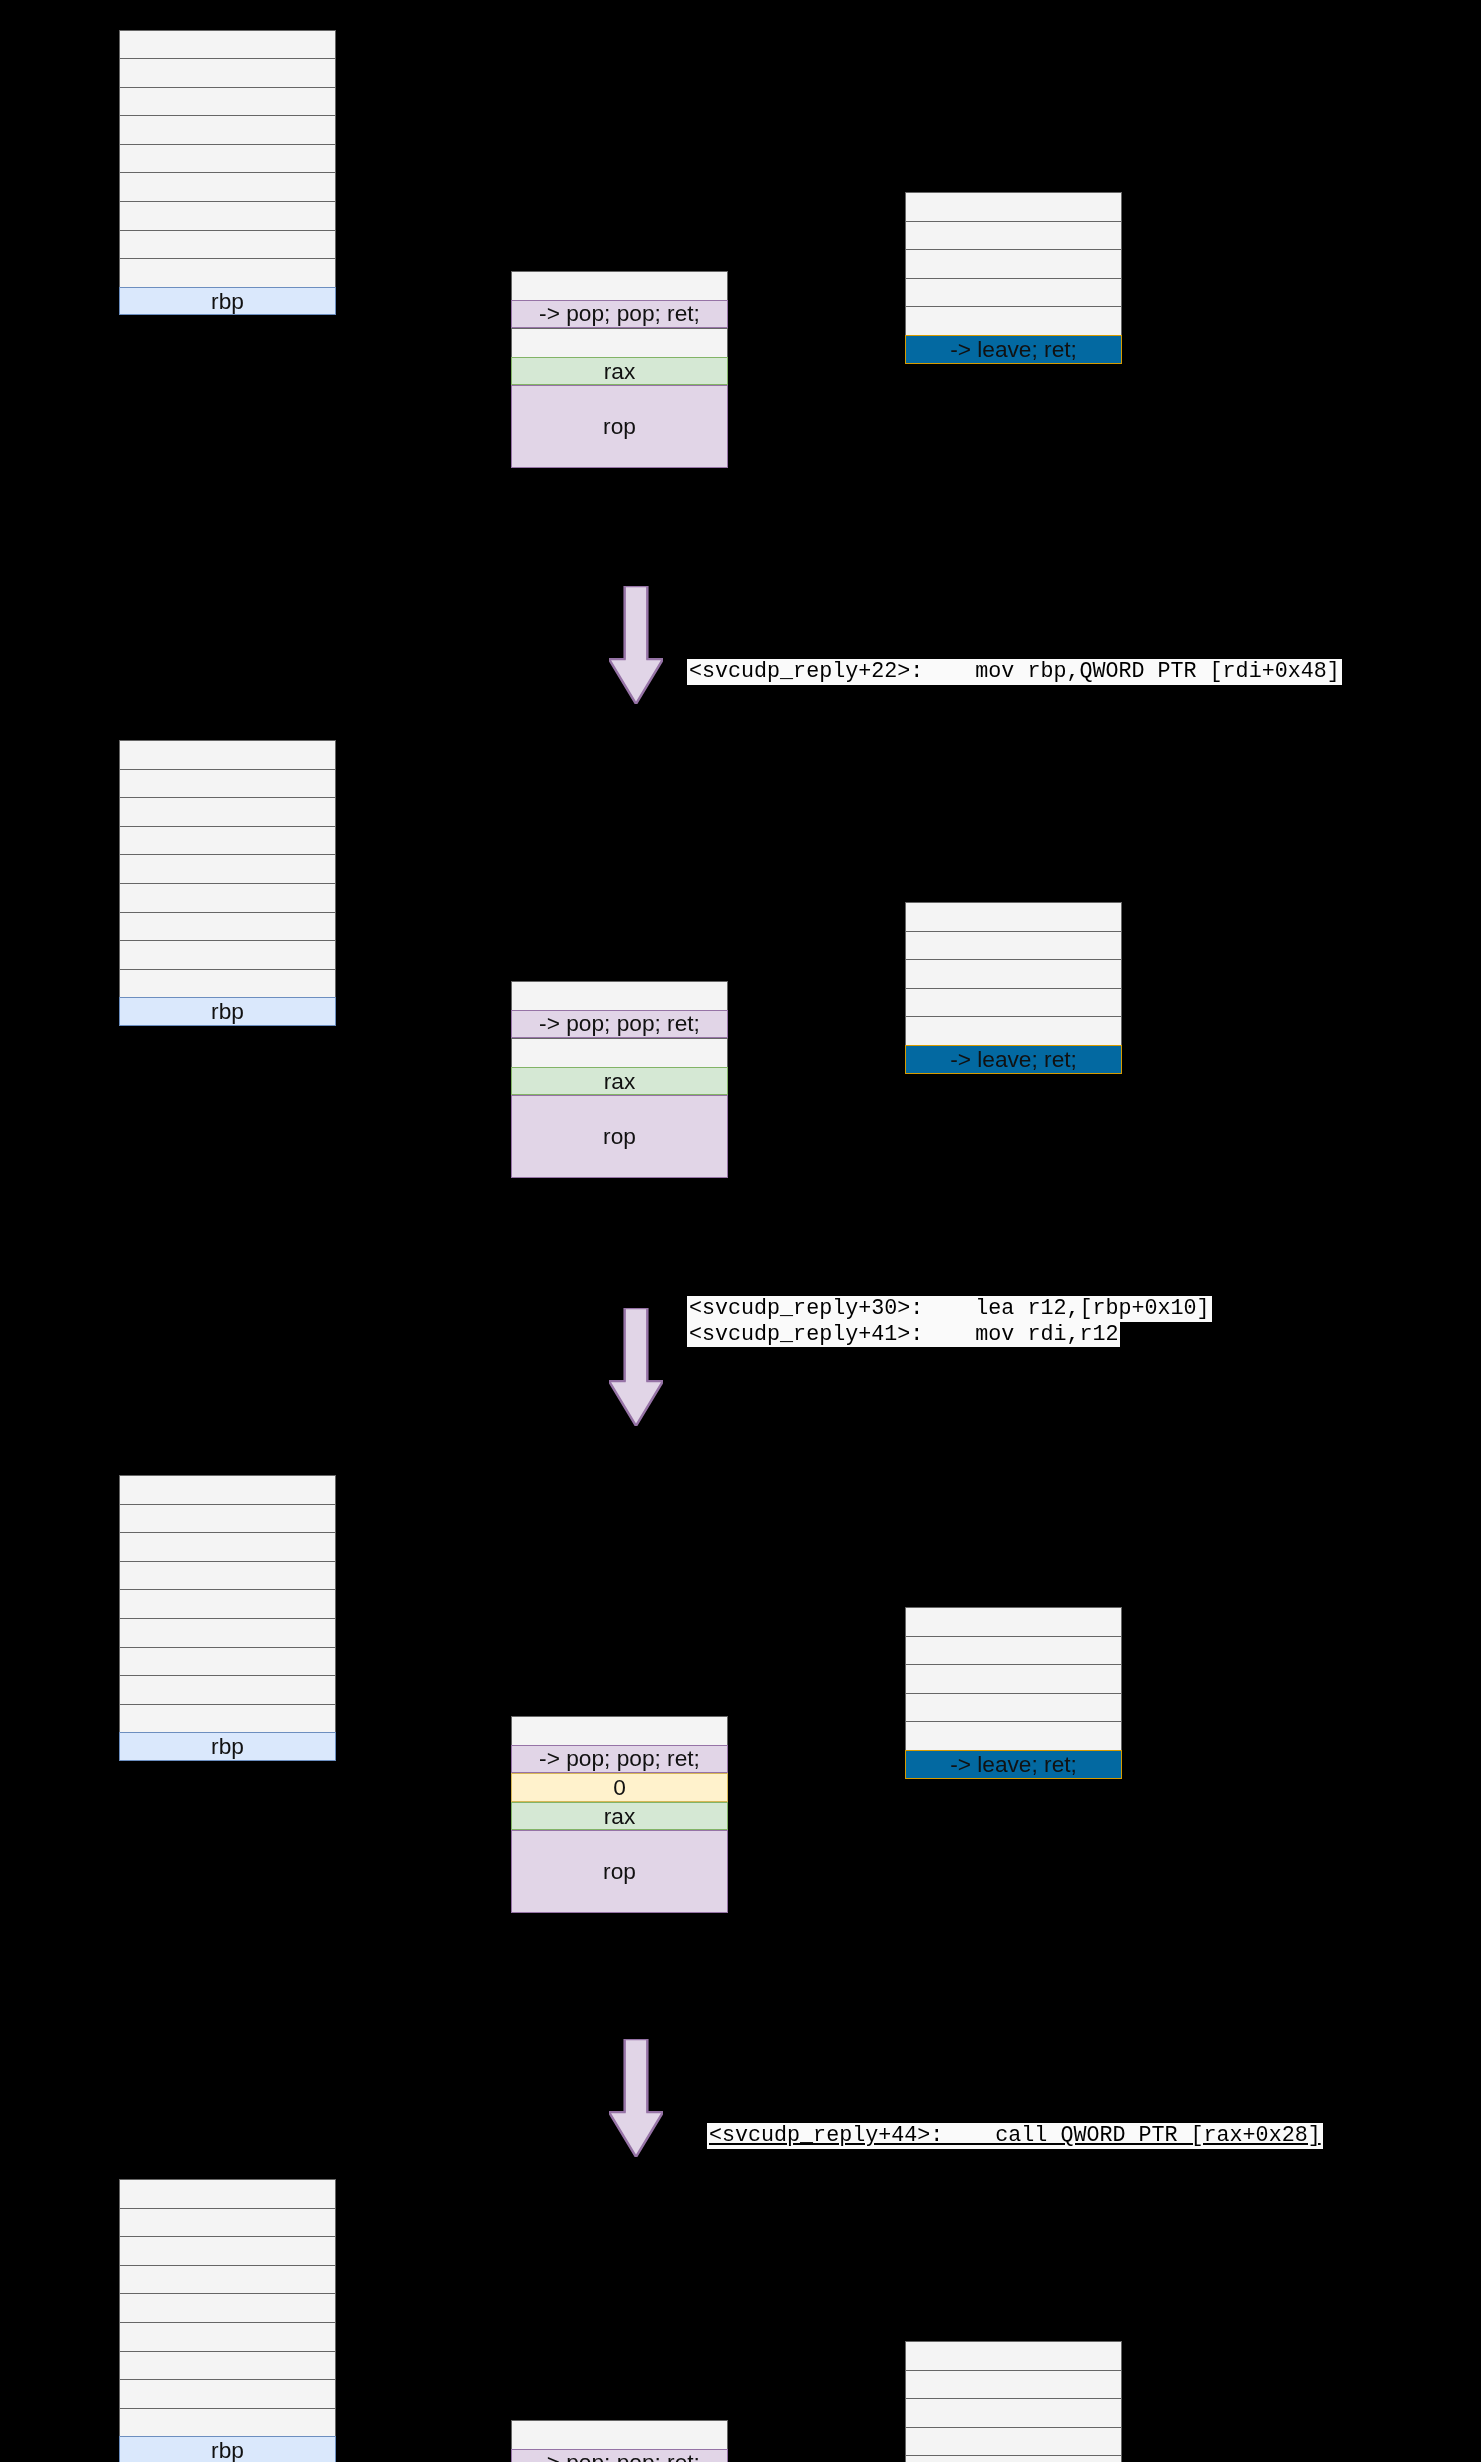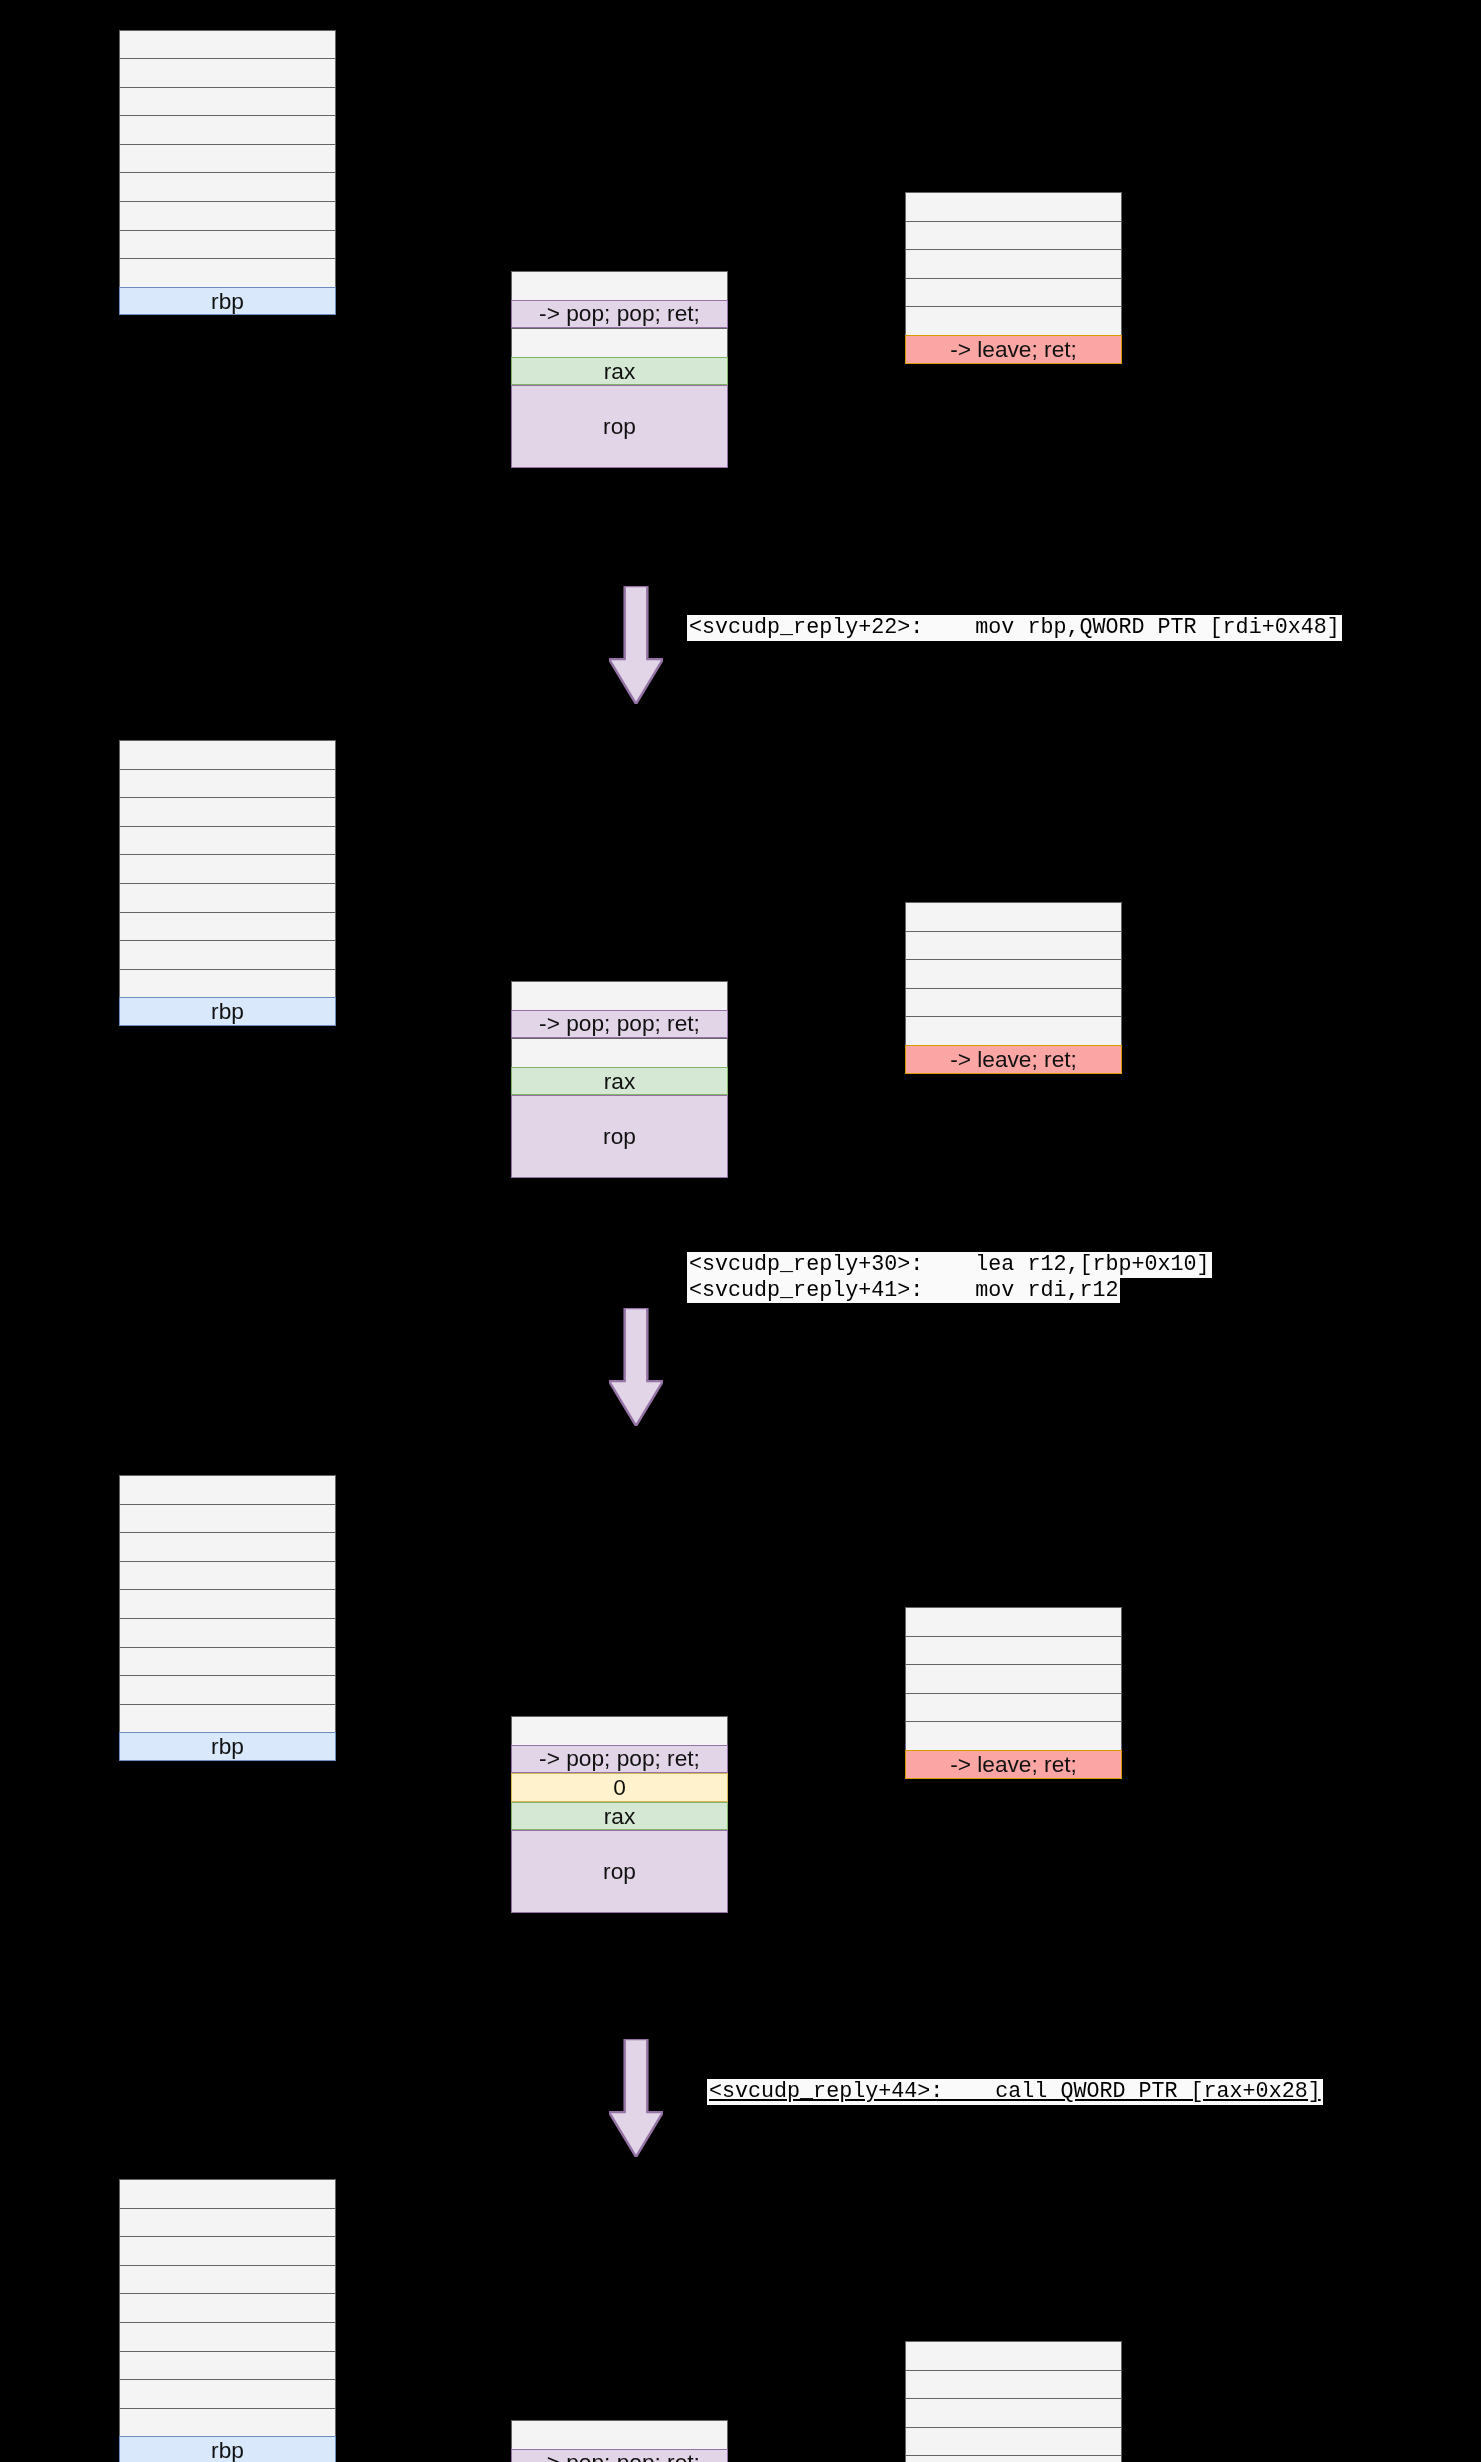--- a/index.html
+++ b/index.html
@@ -13,31 +13,31 @@
   .cell{
     box-sizing:border-box;
     width:100%;
     display:flex;align-items:center;justify-content:center;
     font-size:22.7px;color:#111;
     letter-spacing:0px;
     white-space:nowrap;
   }
   .cell.plain{background:#f4f4f4;border:1.5px solid #666;border-bottom-width:0;}
   .cell.rbp{background:#dae8fc;border:1.5px solid #6c8ebf;}
-  .cell.leave{background:#fca5a5;border:1.5px solid #d79b00;}
+  .cell.leave{background:#0369a1;border:1.5px solid #d79b00;}
   .cell.rop{background:#e1d5e7;border:1.5px solid #9673a6;}
   .cell.rax{background:#d5e8d4;border:1.5px solid #82b366;}
   .cell.zero{background:#fff2cc;border:1.5px solid #d6b656;}
 
   
   .arrow{position:absolute;}
   .arrow svg{display:block;}
 
   
-  .codeblock{position:absolute;}
+  .codeblock{position:absolute;margin-top:44px;}
   .codeline{
     display:table;
     background:#fafafa;color:#000;
     font-family:"Liberation Mono","DejaVu Sans Mono",monospace;
     font-size:21.7px;
     line-height:1.18;
     white-space:pre;
     padding:0 2px;
   }
 </style>

